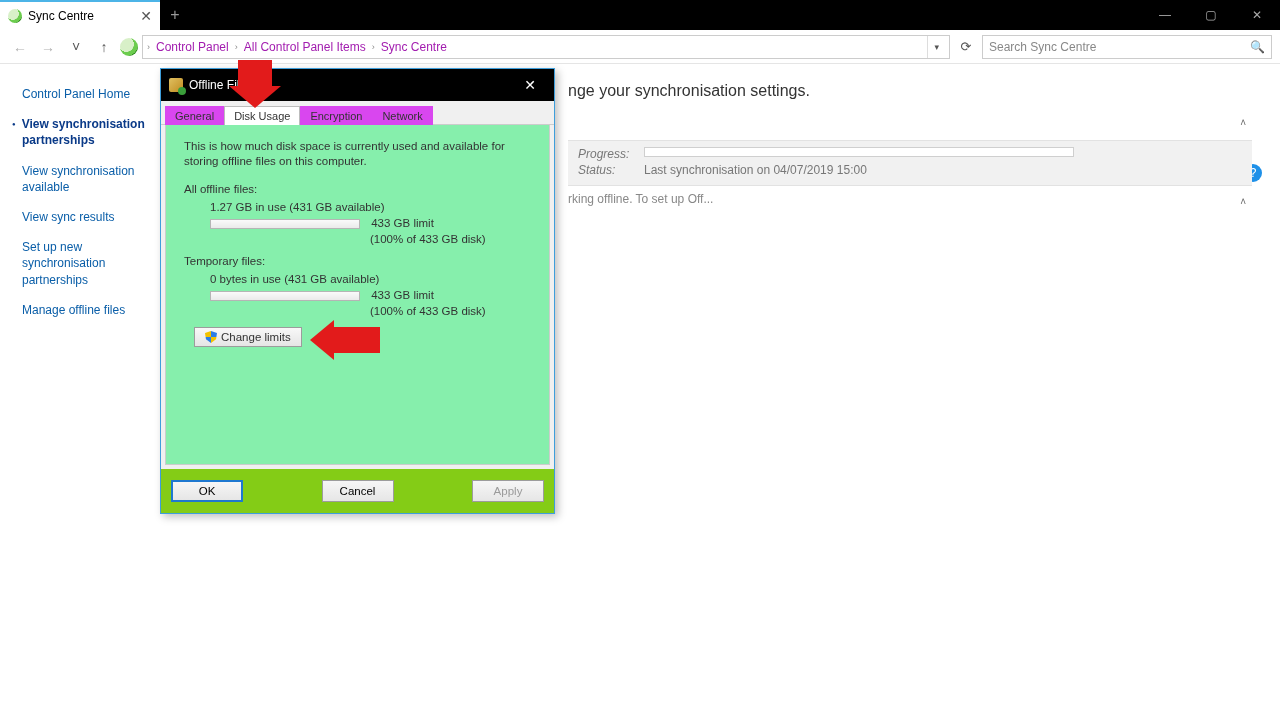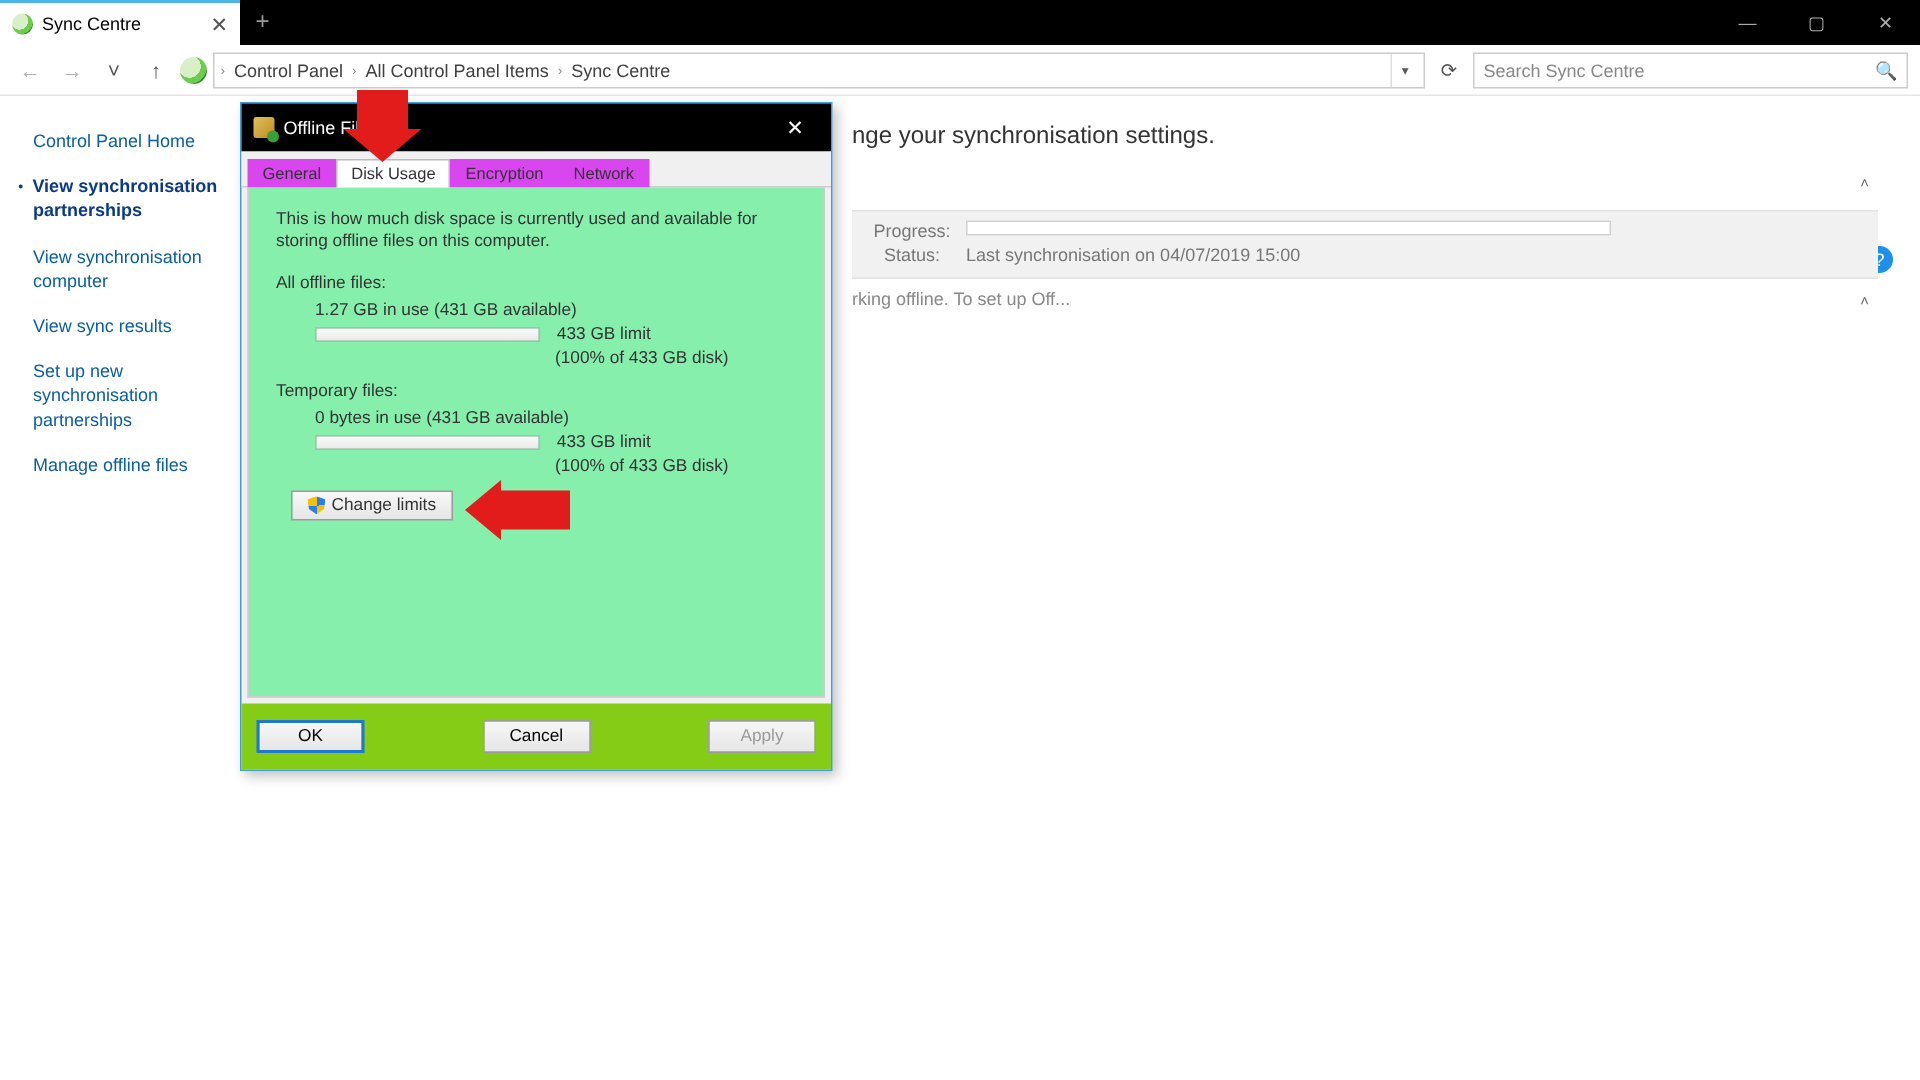--- a/index.html
+++ b/index.html
@@ -13,41 +13,41 @@
 .tab-plus { width: 30px; display:flex; align-items:center; justify-content:center; color:#999; font-size:16px; cursor:pointer; }
 .wincontrols { margin-left: auto; display: flex; }
 .wincontrols div { width: 46px; display:flex; align-items:center; justify-content:center; color:#aaa; font-size:12px; cursor:pointer; }
 
 
 .addrrow { height: 34px; border-bottom: 1px solid #e5e5e5; display:flex; align-items:center; padding: 0 8px; gap:4px; }
 .navbtn { width:24px; height:24px; display:flex; align-items:center; justify-content:center; color:#b0b0b0; font-size:14px; cursor:pointer; }
 .navbtn.enabled { color:#555; }
 .cp-icon { width:18px; height:18px; border-radius:50%; background: radial-gradient(circle at 35% 35%, #d8f0c8 0 45%, #6ccc4e 46% 70%, #2e8a1e 71%); }
 .breadcrumb { flex:1; height:24px; border:1px solid #ccc; display:flex; align-items:center; padding:0 4px; gap:2px; font-size:12px; background:#fff; }
-.breadcrumb .crumb { color:#404040; padding:0 4px; cursor:pointer; }
+.breadcrumb .crumb { color:#a21caf; padding:0 4px; cursor:pointer; }
 .breadcrumb .sep { color:#888; font-size:9px; }
 .breadcrumb .drop { margin-left:auto; color:#555; padding:0 6px; cursor:pointer; font-size:9px; border-left:1px solid #ddd; height:100%; display:flex; align-items:center; }
 .refresh { width:24px; height:24px; display:flex; align-items:center; justify-content:center; color:#555; font-size:13px; cursor:pointer; }
 .search { width:290px; height:24px; border:1px solid #ccc; display:flex; align-items:center; padding:0 6px; font-size:12px; color:#888; gap:6px; }
 .search .mag { margin-left:auto; color:#666; font-size:12px; }
 
 
 .main { display:flex; height: calc(720px - 64px); position:relative; }
 .sidebar { width:168px; padding:22px 8px 8px 22px; font-size:12px; }
 .sidebar a { display:block; color:#0a5ea8; text-decoration:none; margin-bottom:14px; line-height:1.35; cursor:pointer; }
 .sidebar a.active { color:#0a3a88; font-weight:600; }
 .sidebar a.active::before { content:"●"; font-size:6px; color:#0a3a88; position:relative; left:-10px; top:-2px; margin-right:-4px; }
 .content { flex:1; padding: 18px 20px; position:relative; }
 .content-head { font-size:16px; color:#333; margin-bottom: 40px; }
 .help { position:absolute; top:100px; right:18px; width:18px; height:18px; border-radius:50%; background:#1e90e8; color:#fff; font-size:12px; display:flex; align-items:center; justify-content:center; cursor:pointer; }
 
 
 .band { margin-top: 14px; background:#f1f1f1; border-top:1px solid #e2e2e2; border-bottom:1px solid #e2e2e2; padding:6px 10px; font-size:12px; color:#777; position:relative; }
 .band .row { display:flex; gap:6px; margin-bottom:2px; }
-.band .label { width:60px; text-align:center; }
+.band .label { width:60px; text-align:left;font-style:italic; }
 .band .progbar { flex:0 0 430px; height:10px; border:1px solid #cfcfcf; background:#fff; }
 .band .chev { position:absolute; right:6px; top:-24px; color:#666; font-size:10px; cursor:pointer; }
 .band .chev2 { position:absolute; right:6px; bottom:-22px; color:#666; font-size:10px; cursor:pointer; }
 .offline-note { font-size:12px; color:#888; margin-top:6px; }
 
 
 .dialog { position:absolute; top:68px; left:160px; width:395px; background:#f0f0f0; border:1px solid #3e9edb; box-shadow: 3px 3px 8px rgba(0,0,0,.25); z-index:50; }
 .dlg-title { height:32px; background:#000; color:#fff; display:flex; align-items:center; padding:0 8px; font-size:12px; gap:6px; }
 .dlg-title .dlg-icon { width:14px; height:14px; background:linear-gradient(135deg,#e0c060,#c08b20); border-radius:2px; position:relative; }
 .dlg-title .dlg-icon::after { content:""; position:absolute; right:-3px; bottom:-3px; width:8px; height:8px; border-radius:50%; background:#3a9e3a; }
@@ -114,21 +114,21 @@
   <div class="search">
     <span>Search Sync Centre</span>
     <span class="mag">🔍</span>
   </div>
 </div>
 
 <div class="main">
   <div class="sidebar">
     <a>Control Panel Home</a>
     <a class="active">View synchronisation partnerships</a>
-    <a>View synchronisation computer</a>
+    <a>View synchronisation available</a>
     <a>View sync results</a>
     <a>Set up new synchronisation partnerships</a>
     <a>Manage offline files</a>
   </div>
 
   <div class="content">
     <div class="content-head" style="margin-left:380px;">nge your synchronisation settings.</div>
     <span class="help">?</span>
 
     <div class="band" style="margin-left:380px; margin-right:8px;">

